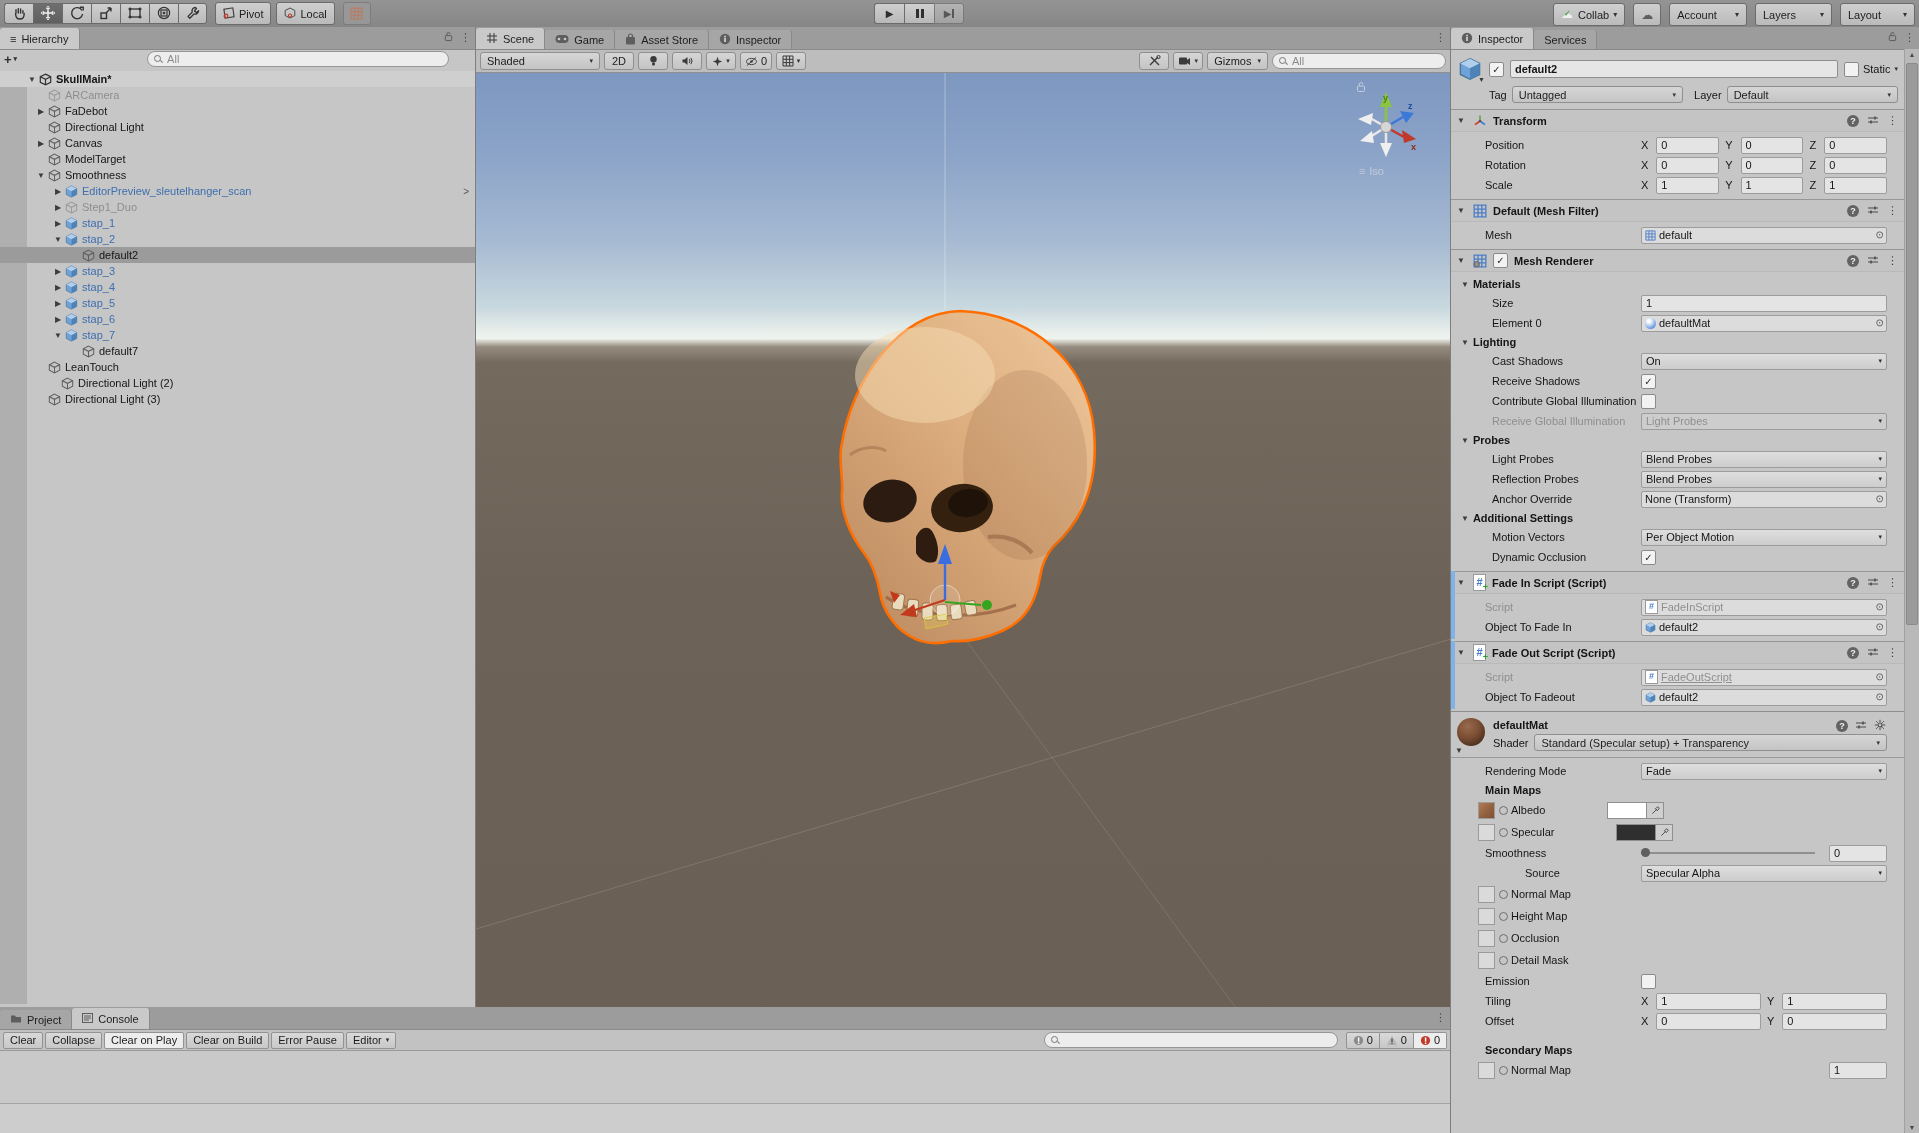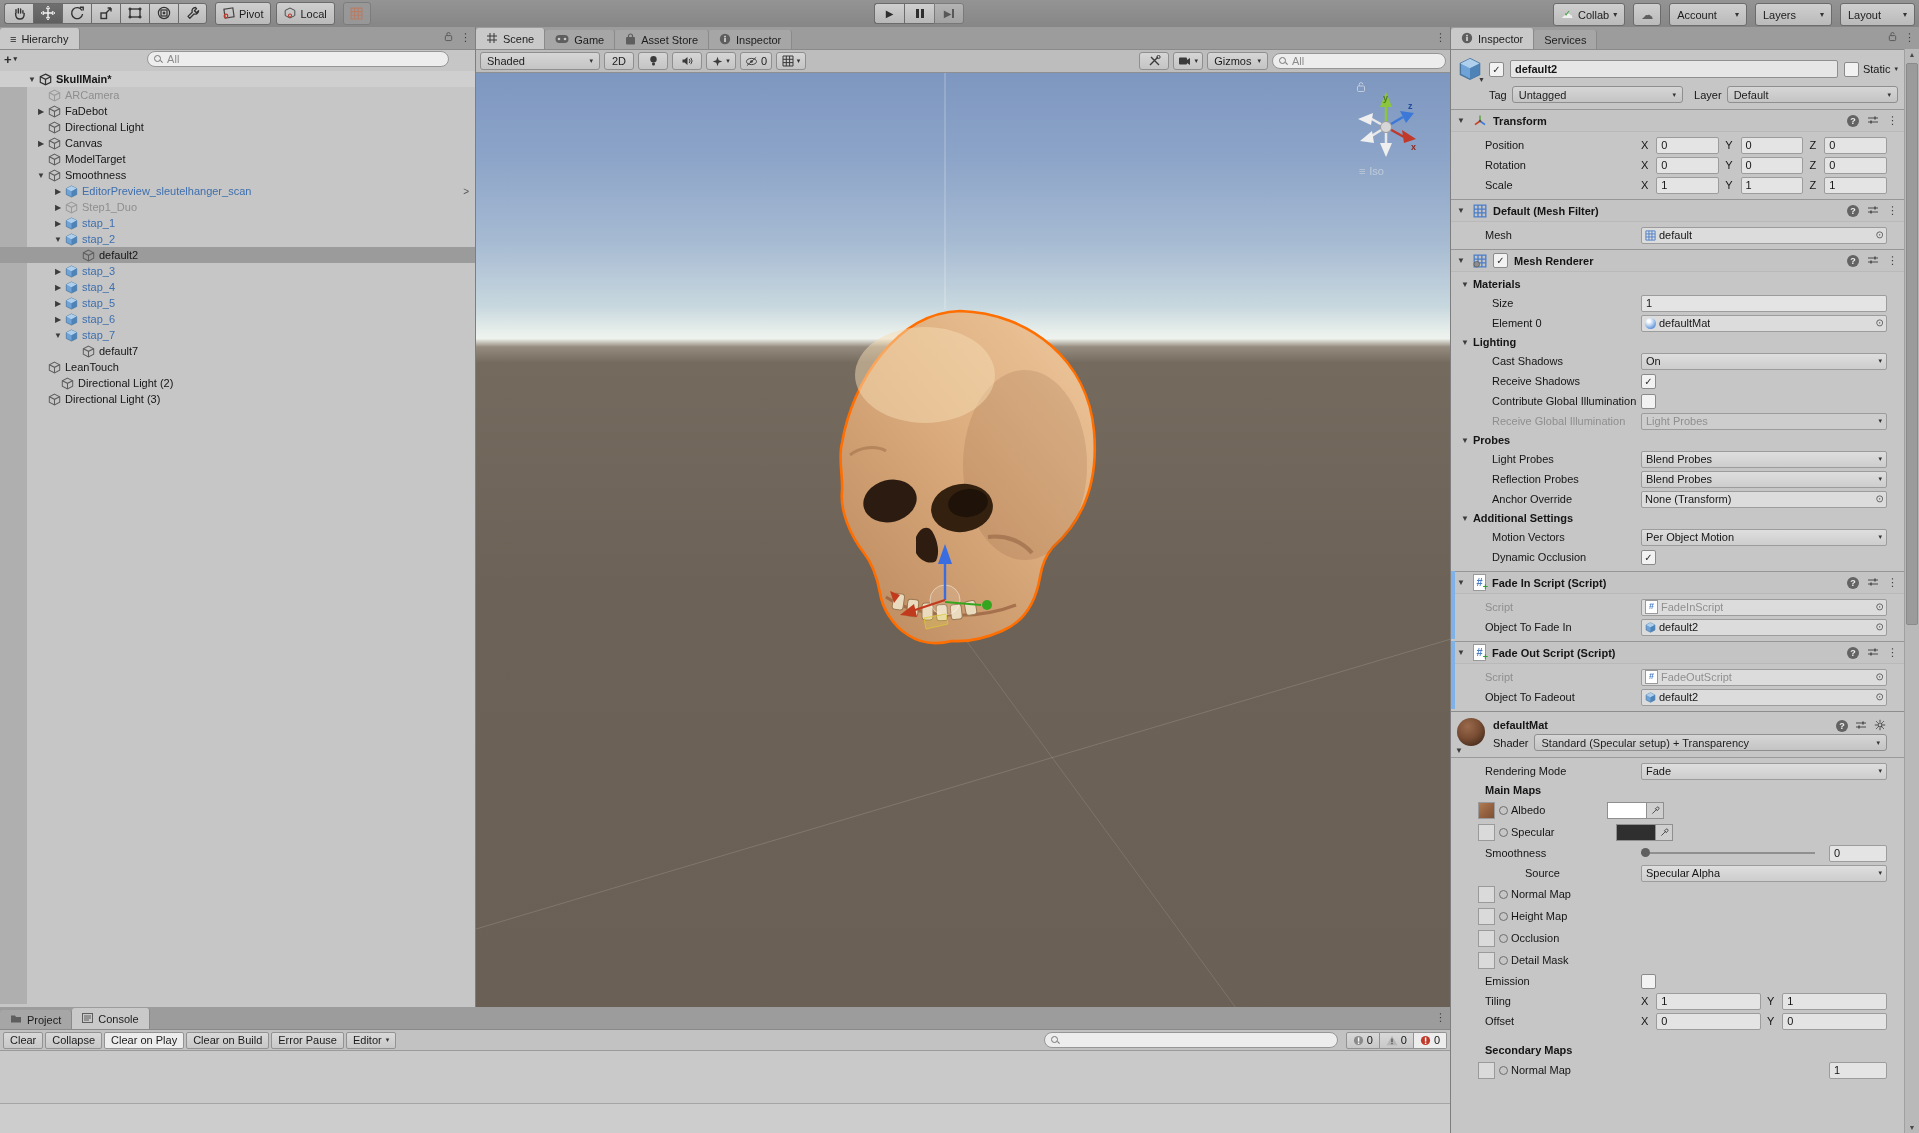--- a/index.html
+++ b/index.html
@@ -1119,21 +1119,21 @@
                 </svg></span>
               <span class="vdots">⋮</span>
             </span>
           </div>
           <div class="comp-body">
             <div class="irow">
               <span class="ilabel dim"><span>Script</span></span>
               <span class="ival">
                 <span class="objf dim">
                   <span class="scripticon">#</span>
-                  <span style="overflow: hidden; white-space: nowrap;">FadeOutScript</span>
+                  <span style="overflow: hidden; white-space: nowrap; text-decoration: underline;">FadeOutScript</span>
                   <span class="tgt">⊙</span>
                 </span>
               </span>
             </div>
             <div class="irow">
               <span class="ilabel"><span>Object To Fadeout</span></span>
               <span class="ival">
                 <span class="objf">
                   <span style="display: flex;">
                     <svg width="11" height="11" viewBox="0 0 14 14">

